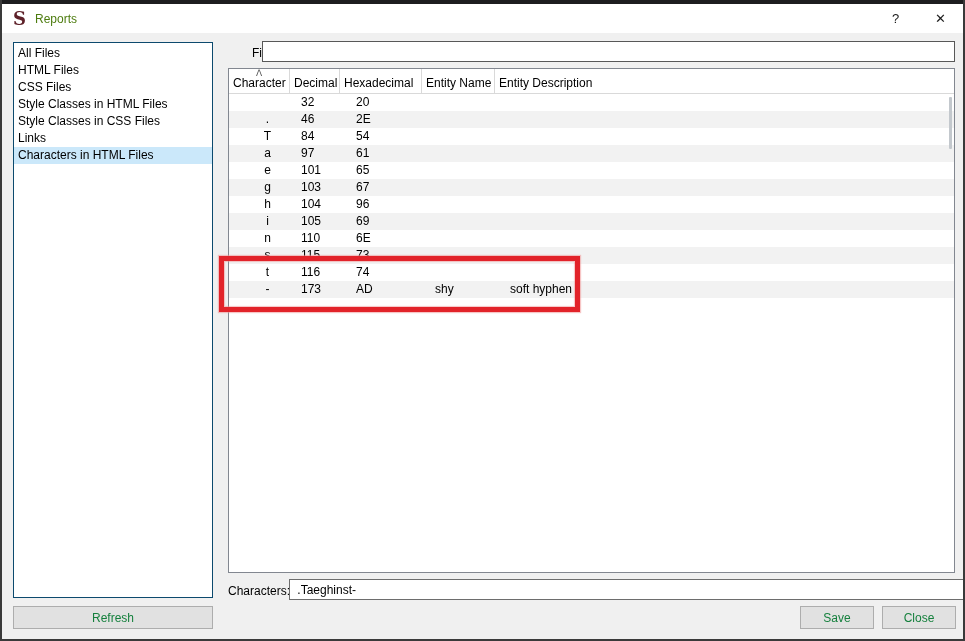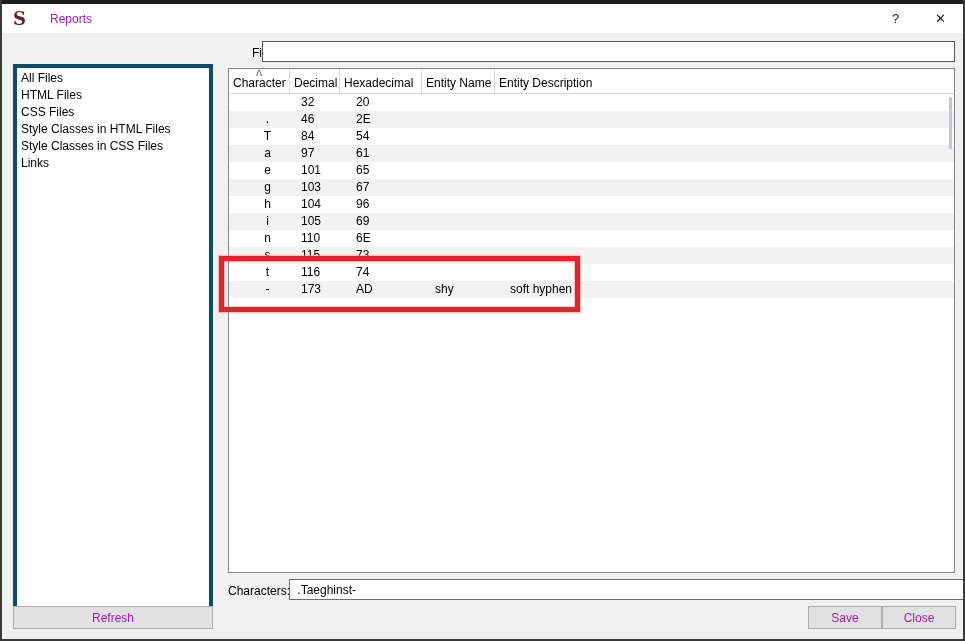--- a/index.html
+++ b/index.html
@@ -16,31 +16,31 @@
     background:#1d1d1f;
   }
   .titlebar {
     position:absolute; left:0; top:4px; width:961px; height:29px;
     background:#ffffff; display:flex; align-items:center;
   }
   .app-icon {
     font-family:"DejaVu Serif", serif; font-weight:bold; font-style:normal;
     color:#5e2129; font-size:18px; margin-left:11px; line-height:1;
   }
-  .title-text { margin-left:24px; font-size:12px; color:#a21caf; }
+  .title-text { margin-left:9px; font-size:12px; color:#4d7c0f; }
   .titlebar-buttons { margin-left:auto; display:flex; height:100%; }
   .tb-btn {
     width:45px; height:100%; display:flex; align-items:center; justify-content:center;
     font-size:13px; color:#1a1a1a; cursor:default;
   }
 
   
   .sidebar-list {
     position:absolute; left:11px; top:42px; width:200px; height:556px;
-    background:#fff; border:4px solid #0c4a6e; padding-top:2px; overflow:hidden;margin-top:22px;
+    background:#fff; border:1px solid #0c4a6e; padding-top:2px; overflow:hidden;
   }
   .sidebar-item { height:17px; line-height:17px; padding-left:4px; white-space:nowrap; }
   .sidebar-item.selected { background:#cbe8fa; }
 
   
   .filter-label { position:absolute; left:226px; top:46px;margin-left:24px; }
   .filter-input {
     position:absolute; left:260px; top:41px; width:693px; height:21px;
     border:1px solid #585858; background:#fff; font-family:inherit; font-size:12px;
     padding:0 4px; outline:none;
@@ -91,24 +91,24 @@
   .characters-label { position:absolute; left:226px; top:584px; }
   .characters-input {
     position:absolute; left:287px; top:579px; width:735px; height:21px;
     border:1px solid #6d6d6d; background:#fff; font-family:inherit; font-size:12px;
     padding:0 4px; outline:none;
   }
 
   
   .btn {
     position:absolute; height:23px; background:#e1e1e1; border:1px solid #adadad;
-    font-family:inherit; font-size:12px; color:#a21caf; text-align:center;
+    font-family:inherit; font-size:12px; color:#15803d; text-align:center;
   }
   .btn-refresh { left:11px; top:606px; width:200px; }
-  .btn-save    { left:798px; top:606px; width:74px;margin-left:8px; }
+  .btn-save    { left:798px; top:606px; width:74px; }
   .btn-close   { left:880px; top:606px; width:74px; }
 </style>
 </head>
 <body>
 
 <div class="window">
   <div class="top-strip"></div>
 
   <div class="titlebar">
     <span class="app-icon">S</span>
@@ -119,20 +119,21 @@
     </div>
   </div>
 
   <div class="sidebar-list">
       <div class="sidebar-item">All Files</div>
       <div class="sidebar-item">HTML Files</div>
       <div class="sidebar-item">CSS Files</div>
       <div class="sidebar-item">Style Classes in HTML Files</div>
       <div class="sidebar-item">Style Classes in CSS Files</div>
       <div class="sidebar-item">Links</div>
+      <div class="sidebar-item selected">Characters in HTML Files</div>
     </div>
 
   <span class="filter-label">Filter:</span>
   <input class="filter-input" type="text" value="" style="">
 
   <div class="report-table">
     <div class="thead">
         <div class="th col-char">
           <span class="sort-caret">ᐱ</span>
           <span>Character</span>

